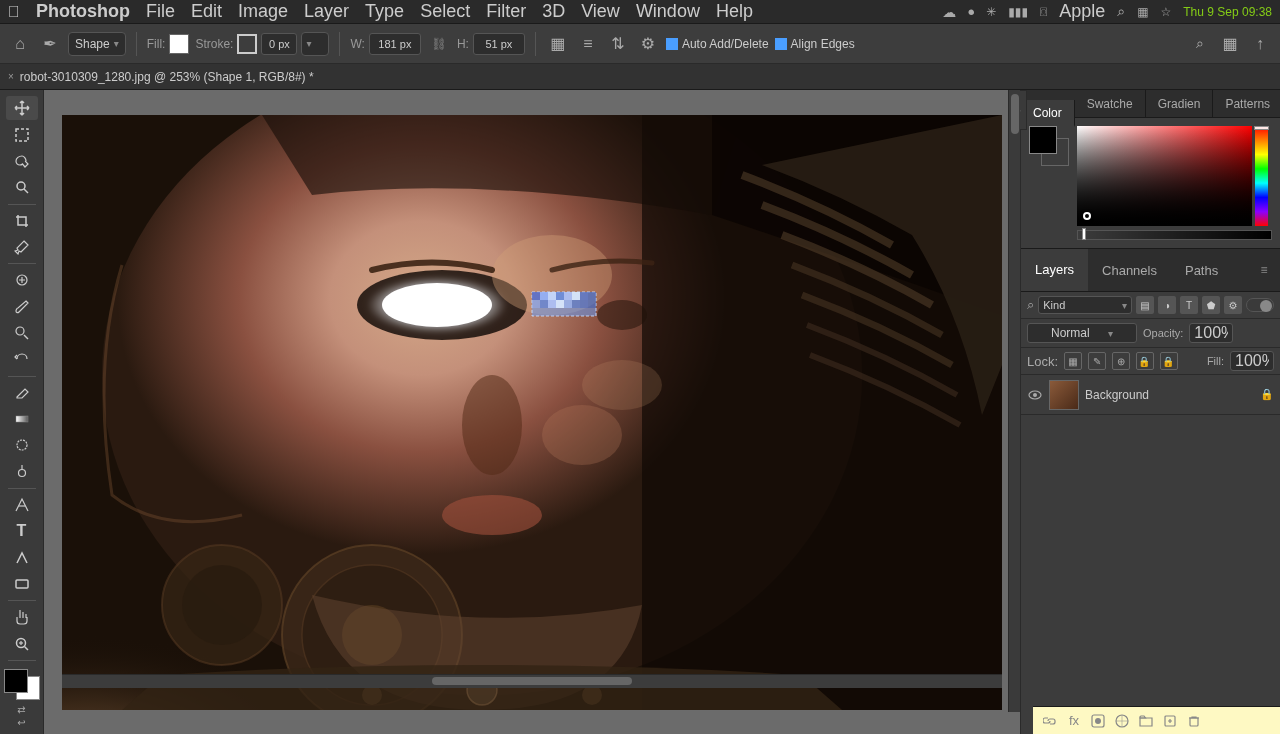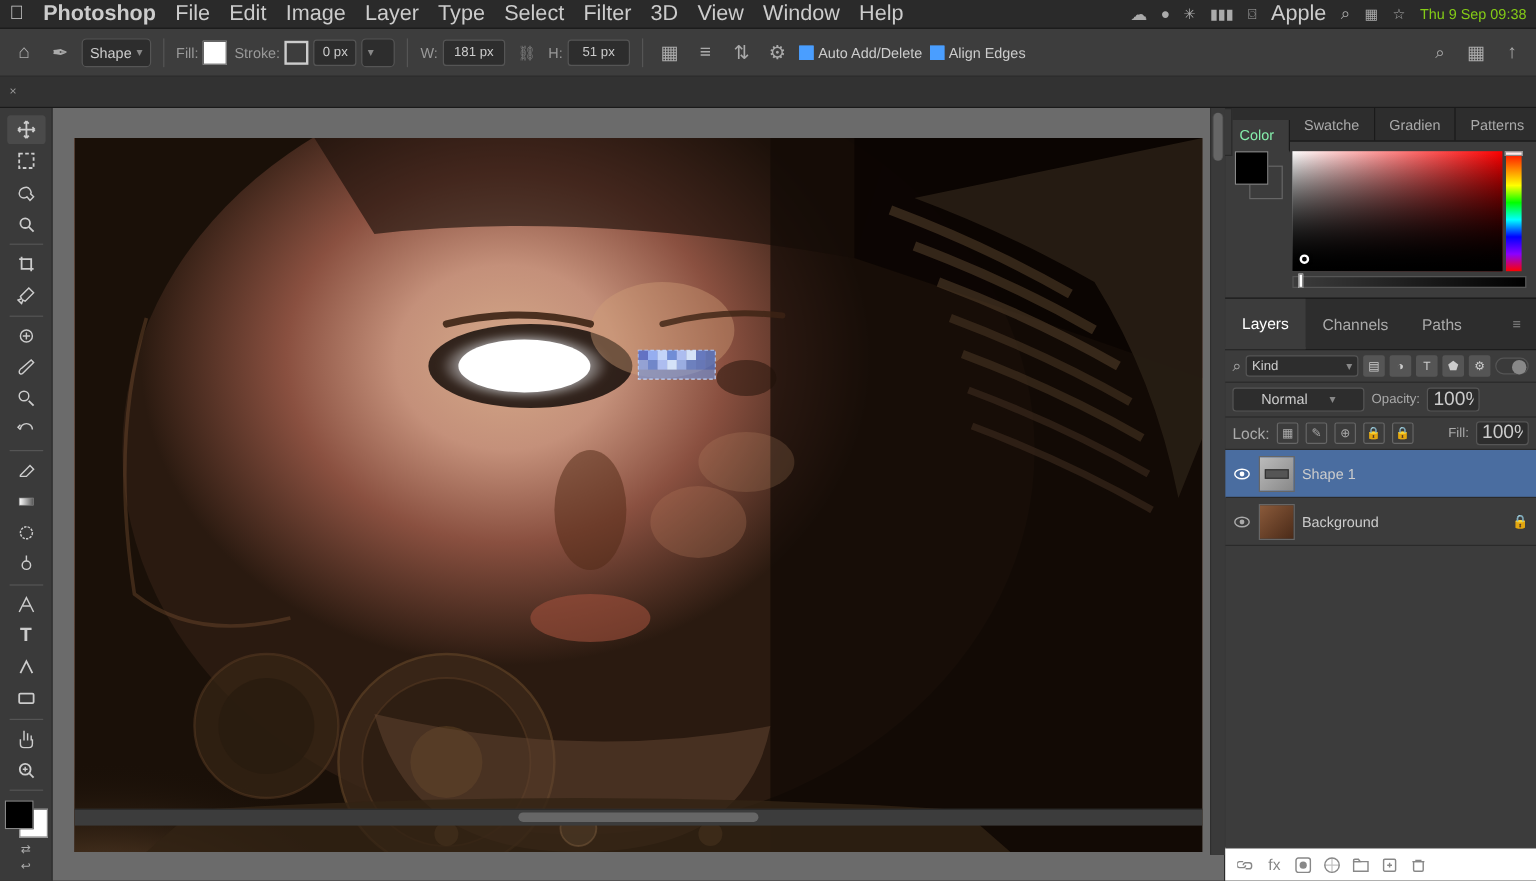--- a/index.html
+++ b/index.html
@@ -80,21 +80,21 @@
       display: flex; flex-direction: column; flex-shrink: 0;
     }
     .panel-tabs {
       display: flex; background: #2d2d2d; height: 28px; align-items: center;
       border-bottom: 1px solid #1a1a1a;
     }
     .panel-tab {
       padding: 0 12px; height: 100%; display: flex; align-items: center;
       font-size: 12px; color: #aaa; cursor: pointer; border-right: 1px solid #1a1a1a;
     }
-    .panel-tab.active { color: #86efac; background: #3c3c3c; border-bottom: 2px solid #3c3c3c; margin-top: 20px; }
+    .panel-tab.active { color: #ffffff; background: #3c3c3c; border-bottom: 2px solid #3c3c3c; margin-top: 20px; }
     .panel-tab-spacer { flex: 1; }
 
     .color-body { padding: 8px; display: flex; gap: 8px; }
     .color-swatch-area { display: flex; flex-direction: column; gap: 4px; }
     .layers-tabs {
       display: flex; background: #2d2d2d; height: 44px; align-items: center;
       border-bottom: 1px solid #1a1a1a; border-top: 1px solid #1a1a1a;
     }
     .layers-tab {
       padding: 0 14px; height: 100%; display: flex; align-items: center;
@@ -147,21 +147,21 @@
     .layer-thumb {
       width: 30px; height: 30px; border: 1px solid #666; background: #fff;
       flex-shrink: 0; position: relative; overflow: hidden;
     }
     .layer-name { color: #ccc; font-size: 12px; flex: 1; }
     .layer-lock { color: #888; font-size: 11px; }
 
     
     .layers-bottom {
       display: flex; align-items: center; padding: 4px 8px; gap: 6px;
-      border-top: 1px solid #1a1a1a; background: #ffffff; height: 28px;
+      border-top: 1px solid #1a1a1a; background: #fef9c3; height: 28px; margin-left: 12px;
     }
     .bottom-icon { width: 18px; height: 18px; color: #888; display: flex; align-items: center; justify-content: center; font-size: 12px; cursor: pointer; }
 
     
     .robot-canvas {
       width: 940px; height: 595px;
       background:
         radial-gradient(ellipse at 35% 40%, #c4937a 0%, #a07060 20%, #6b3e2a 50%, #2a1a10 100%);
       position: relative; overflow: hidden;
     }
@@ -245,20 +245,21 @@
     <span>Align Edges</span>
   </div>
   <span class="menu-spacer"></span>
   <div class="toolbar-icon" style="font-size:14px;">⌕</div>
   <div class="toolbar-icon">▦</div>
   <div class="toolbar-icon">↑</div>
 </div>
 
 <div id="tabbar">
   <span class="tab-x">×</span>
+  <span class="tab-title">robot-3010309_1280.jpg @ 253% (Shape 1, RGB/8#) *</span>
 </div>
 
 <div id="main">
 
   <div id="tools-panel">
     <div class="tool-btn active" title="Move">
       <svg width="16" height="16" viewBox="0 0 16 16" fill="none">
           <path d="M8 1v14M1 8h14M8 1L6 3M8 1l2 2M8 15l-2-2M8 15l2-2M1 8l2-2M1 8l2 2M15 8l-2-2M15 8l-2 2" stroke="#ccc" stroke-width="1.5"></path>
         </svg>
     </div>
@@ -603,34 +604,20 @@
       <div class="lock-icon">✎</div>
       <div class="lock-icon">⊕</div>
       <div class="lock-icon">🔒</div>
       <div class="lock-icon">🔒</div>
       <span class="fill-label">Fill:</span>
       <input class="opacity-value" value="100%" readonly="" style="width: 44px;">
     </div>
 
     <div class="layers-list">
 
-      <div class="layer-item active">
-        <div class="layer-eye" title="Toggle Visibility">
-          <svg width="14" height="10" viewBox="0 0 14 10" fill="none">
-              <ellipse cx="7" cy="5" rx="6" ry="4" stroke="#fff" stroke-width="1.2"></ellipse>
-              <circle cx="7" cy="5" r="2" fill="#fff"></circle>
-            </svg>
-        </div>
-        <div class="layer-thumb" style="background:#888;">
-          <div style="width:100%;height:100%;background:linear-gradient(135deg,#bbb 0%,#888 100%);display:flex;align-items:center;justify-content:center;">
-            <div style="width:20px;height:8px;background:#555;border:1px solid #333;"></div>
-          </div>
-        </div>
-        <span class="layer-name">Shape 1</span>
-      </div>
 
       <div class="layer-item">
         <div class="layer-eye" title="Toggle Visibility">
           <svg width="14" height="10" viewBox="0 0 14 10" fill="none">
               <ellipse cx="7" cy="5" rx="6" ry="4" stroke="#aaa" stroke-width="1.2"></ellipse>
               <circle cx="7" cy="5" r="2" fill="#aaa"></circle>
             </svg>
         </div>
         <div class="layer-thumb">
           <div style="width:100%;height:100%;background:linear-gradient(135deg,#8a5a3a 0%,#4a2a18 100%);"></div>

